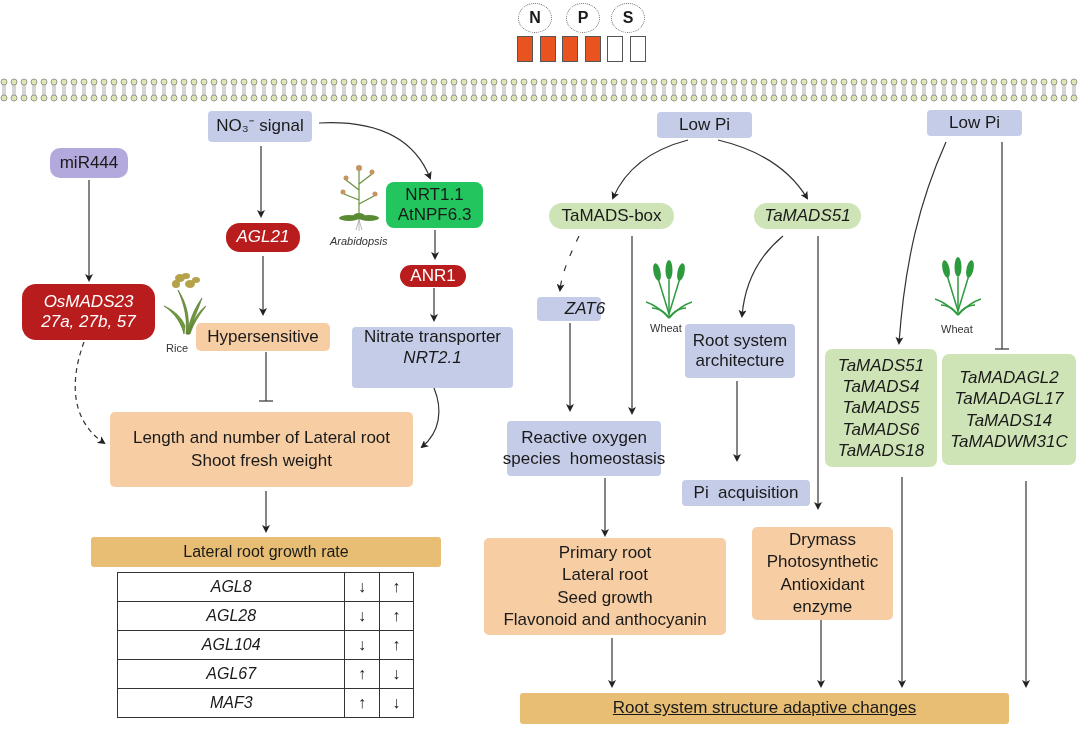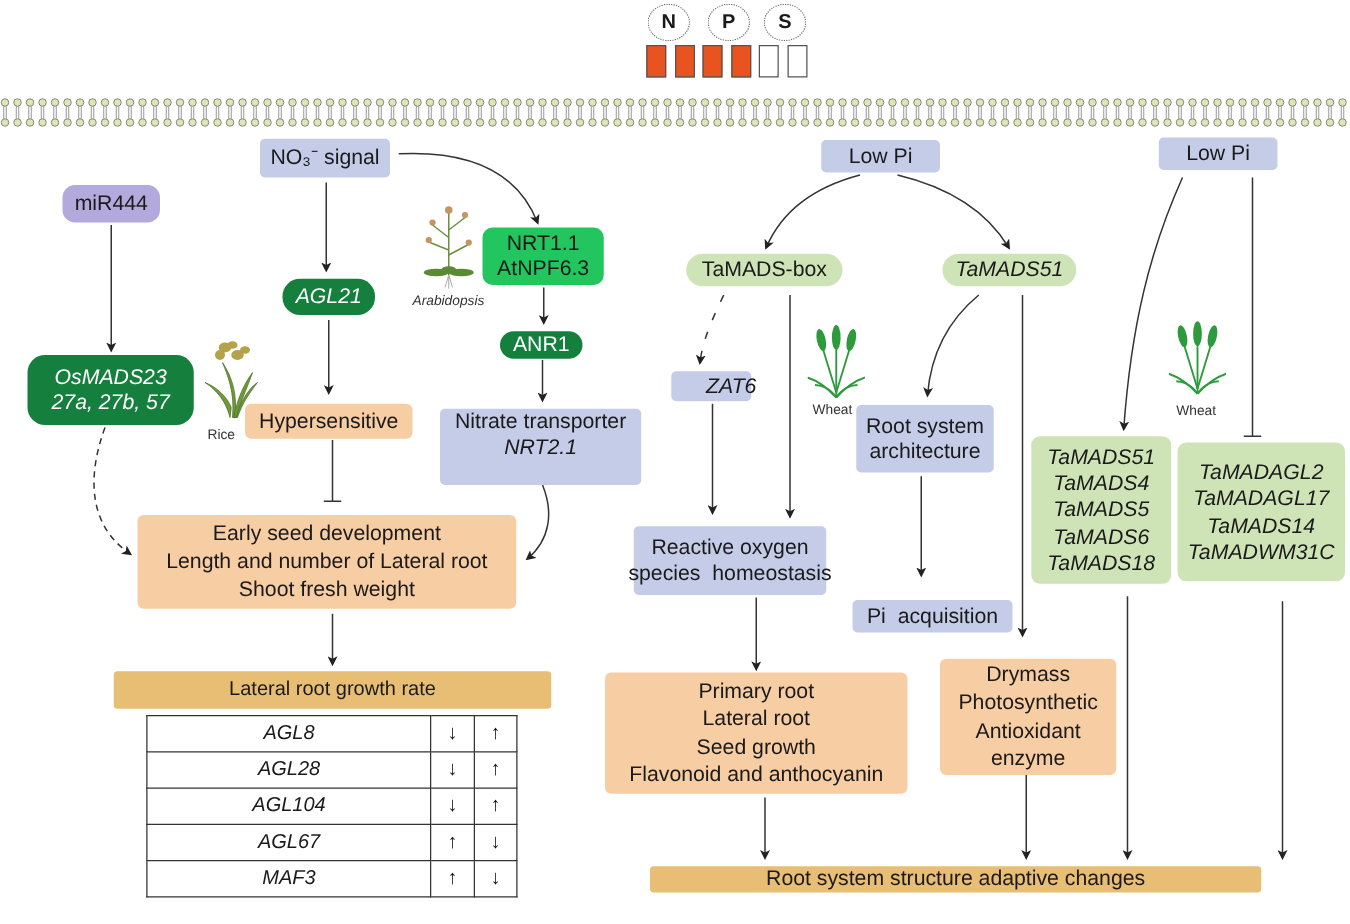--- a/index.html
+++ b/index.html
@@ -3,21 +3,21 @@
 <meta charset="utf-8">
 <style>
   * { box-sizing: border-box; margin: 0; padding: 0; }
   html, body { width: 1080px; height: 739px; background: #ffffff; overflow: hidden; }
   body { position: relative; font-family: "Liberation Sans", sans-serif; color: #1a1a1a; }
   .abs { position: absolute; }
   .box { position: absolute; display: flex; flex-direction: column; align-items: center; justify-content: center; text-align: center; line-height: 1.2; }
   .blue { background: #c5cce8; border-radius: 4px; }
   .purple { background: #b4a9dc; border-radius: 10px; }
   .pink { background: #22c55e; border-radius: 8px; }
-  .orange { background: #15803d; border-radius: 14px; color: #ffffff; font-style: italic; justify-content: center; }
+  .orange { background: #b91c1c; border-radius: 14px; color: #ffffff; font-style: italic; justify-content: center; }
   .peach { background: #f7cda3; border-radius: 5px; }
   .gold { background: #e7be74; border-radius: 3px; }
   .green { background: #cfe4b6; border-radius: 14px; }
   .greenbox { background: #cfe4b6; border-radius: 7px; font-style: italic; }
   .it { font-style: italic; }
   .f17 { font-size: 17px; }
   .f16 { font-size: 16px; }
   svg.overlay { position: absolute; left: 0; top: 0; width: 1080px; height: 739px; pointer-events: none; }
   .legend-circle { position: absolute; width: 34px; height: 30px; border: 1px dotted #666; border-radius: 50%; display: flex; align-items: center; justify-content: center; font-weight: bold; font-size: 16px; }
   .sq { position: absolute; width: 16px; height: 26px; border: 1px solid #555; }
@@ -615,21 +615,20 @@
 <div class="box blue f17" style="left:352px;top:327px;width:161px;height:61px;justify-content:flex-end;padding-bottom:20px;">
   <svg width="110" height="14" viewBox="0 0 110 14" style="margin-bottom:1px;">
     <path d="M0,12 Q7,0 14,12 T28,12 T42,12 T56,12 T70,12 T84,12 T98,12" stroke="#4b7bc1" stroke-width="3" fill="none"></path>
     <path d="M6,2 Q13,14 20,2 T34,2 T48,2 T62,2 T76,2 T90,2 T104,2" stroke="#e07b45" stroke-width="3" fill="none"></path>
   </svg>
   <span>Nitrate transporter</span>
   <span class="it">NRT2.1</span>
 </div>
 
 <div class="box peach f17" style="left:110px;top:412px;width:303px;height:75px;line-height:1.3;">
-  <span>Early seed development</span>
   <span>Length and number of Lateral root</span>
   <span>Shoot fresh weight</span>
 </div>
 <div class="box gold f16" style="left:91px;top:537px;width:350px;height:30px;">
     <span>Lateral root growth rate</span>
   </div>
 
 <table class="ntable">
   <tbody>
   <tr>
@@ -747,15 +746,15 @@
   <span>Seed growth</span>
   <span>Flavonoid and anthocyanin</span>
 </div>
 <div class="box peach f17" style="left:752px;top:527px;width:141px;height:93px;line-height:1.3;">
   <span>Drymass</span>
   <span>Photosynthetic</span>
   <span>Antioxidant</span>
   <span>enzyme</span>
 </div>
 
-<div class="box gold f17" style="left:520px;top:693px;width:489px;height:21px;">
+<div class="box gold f17" style="left:520px;top:693px;width:489px;height:31px;text-decoration:underline;">
     <span>Root system structure adaptive changes</span>
   </div>
 
 </body></html>

